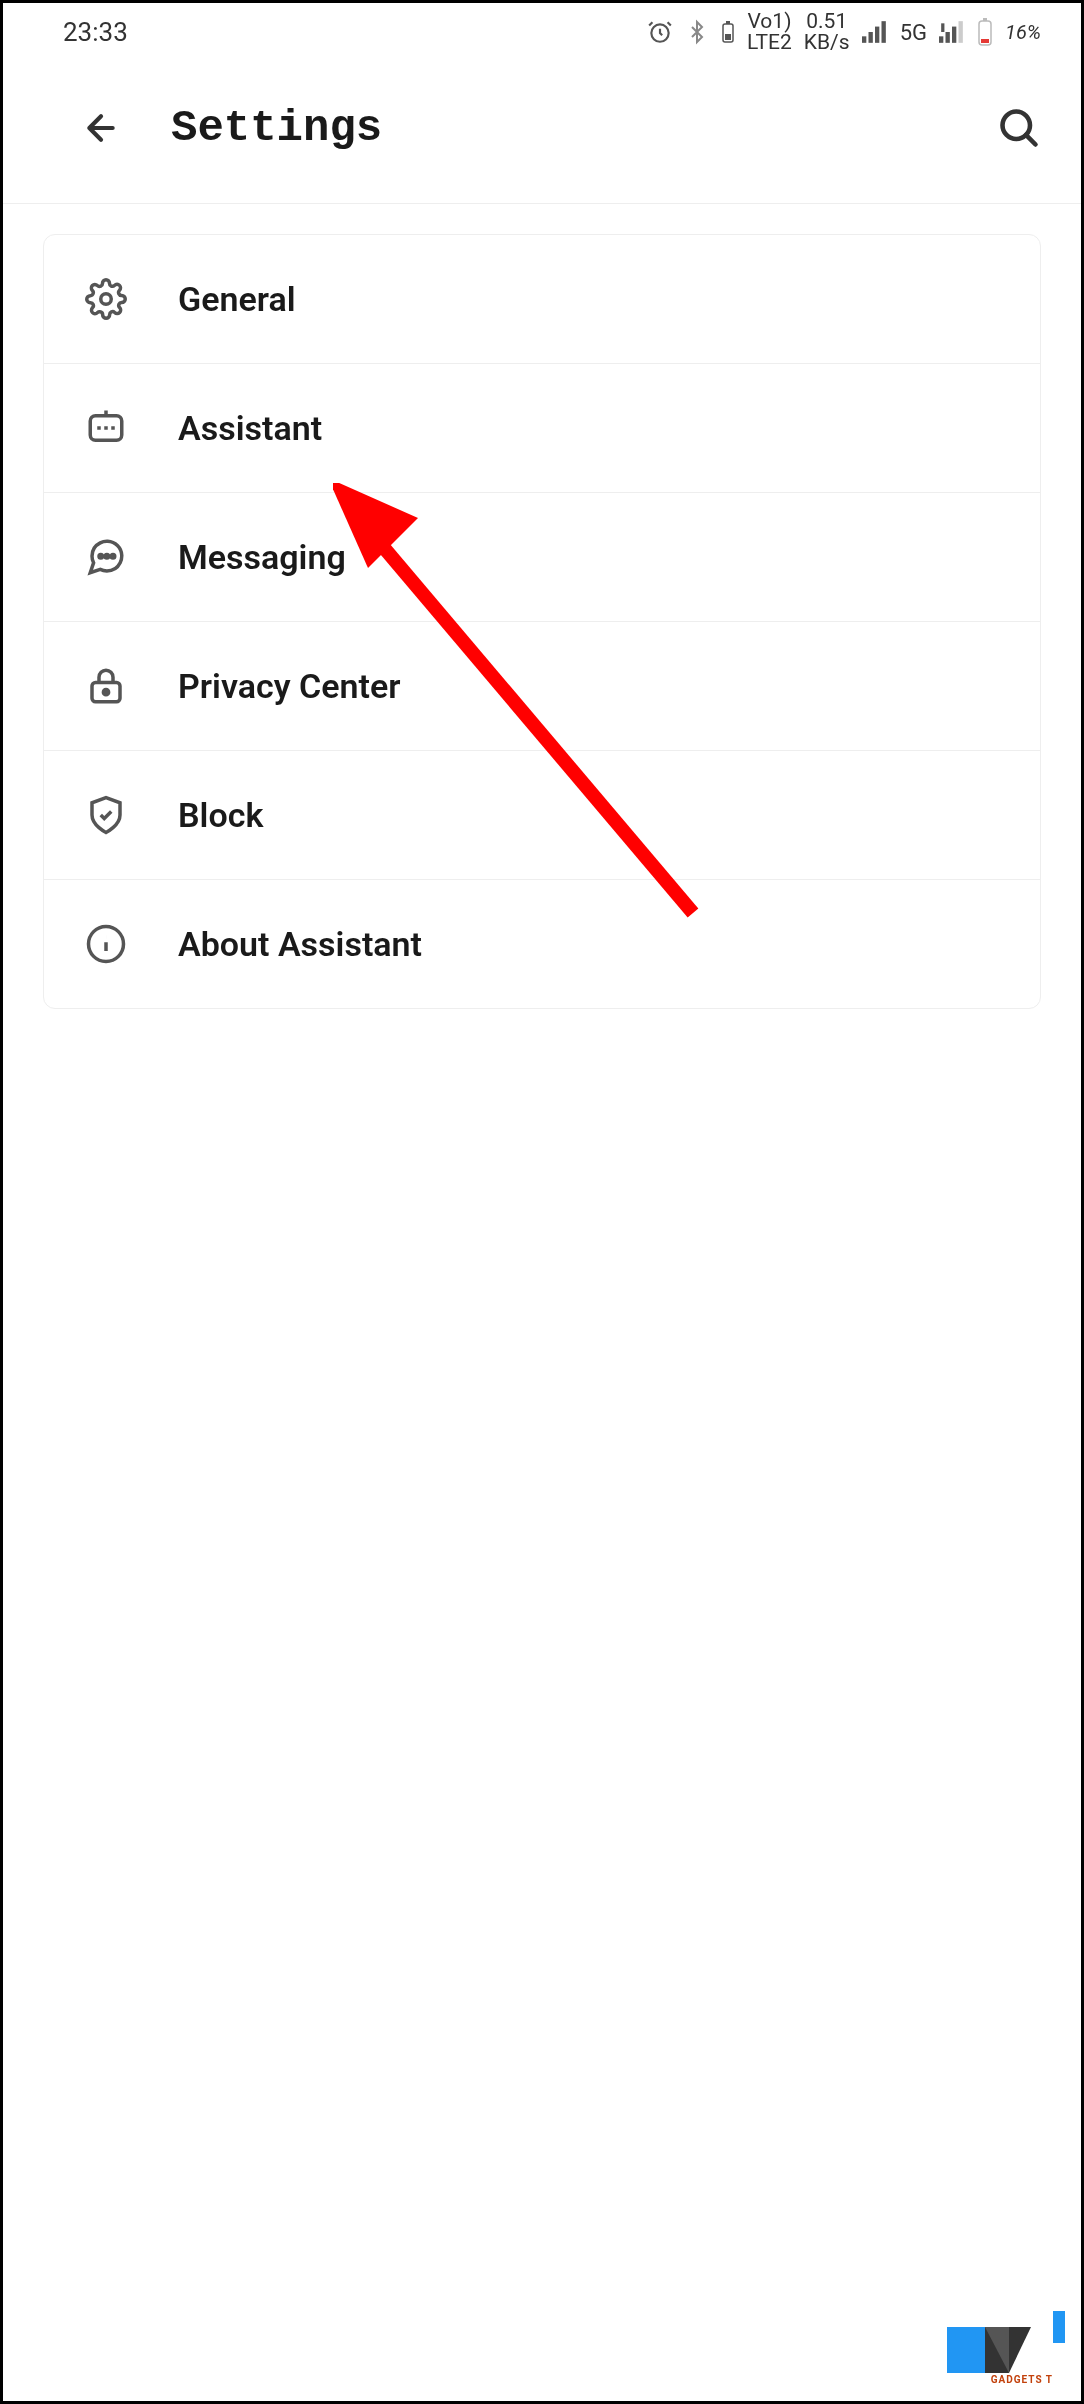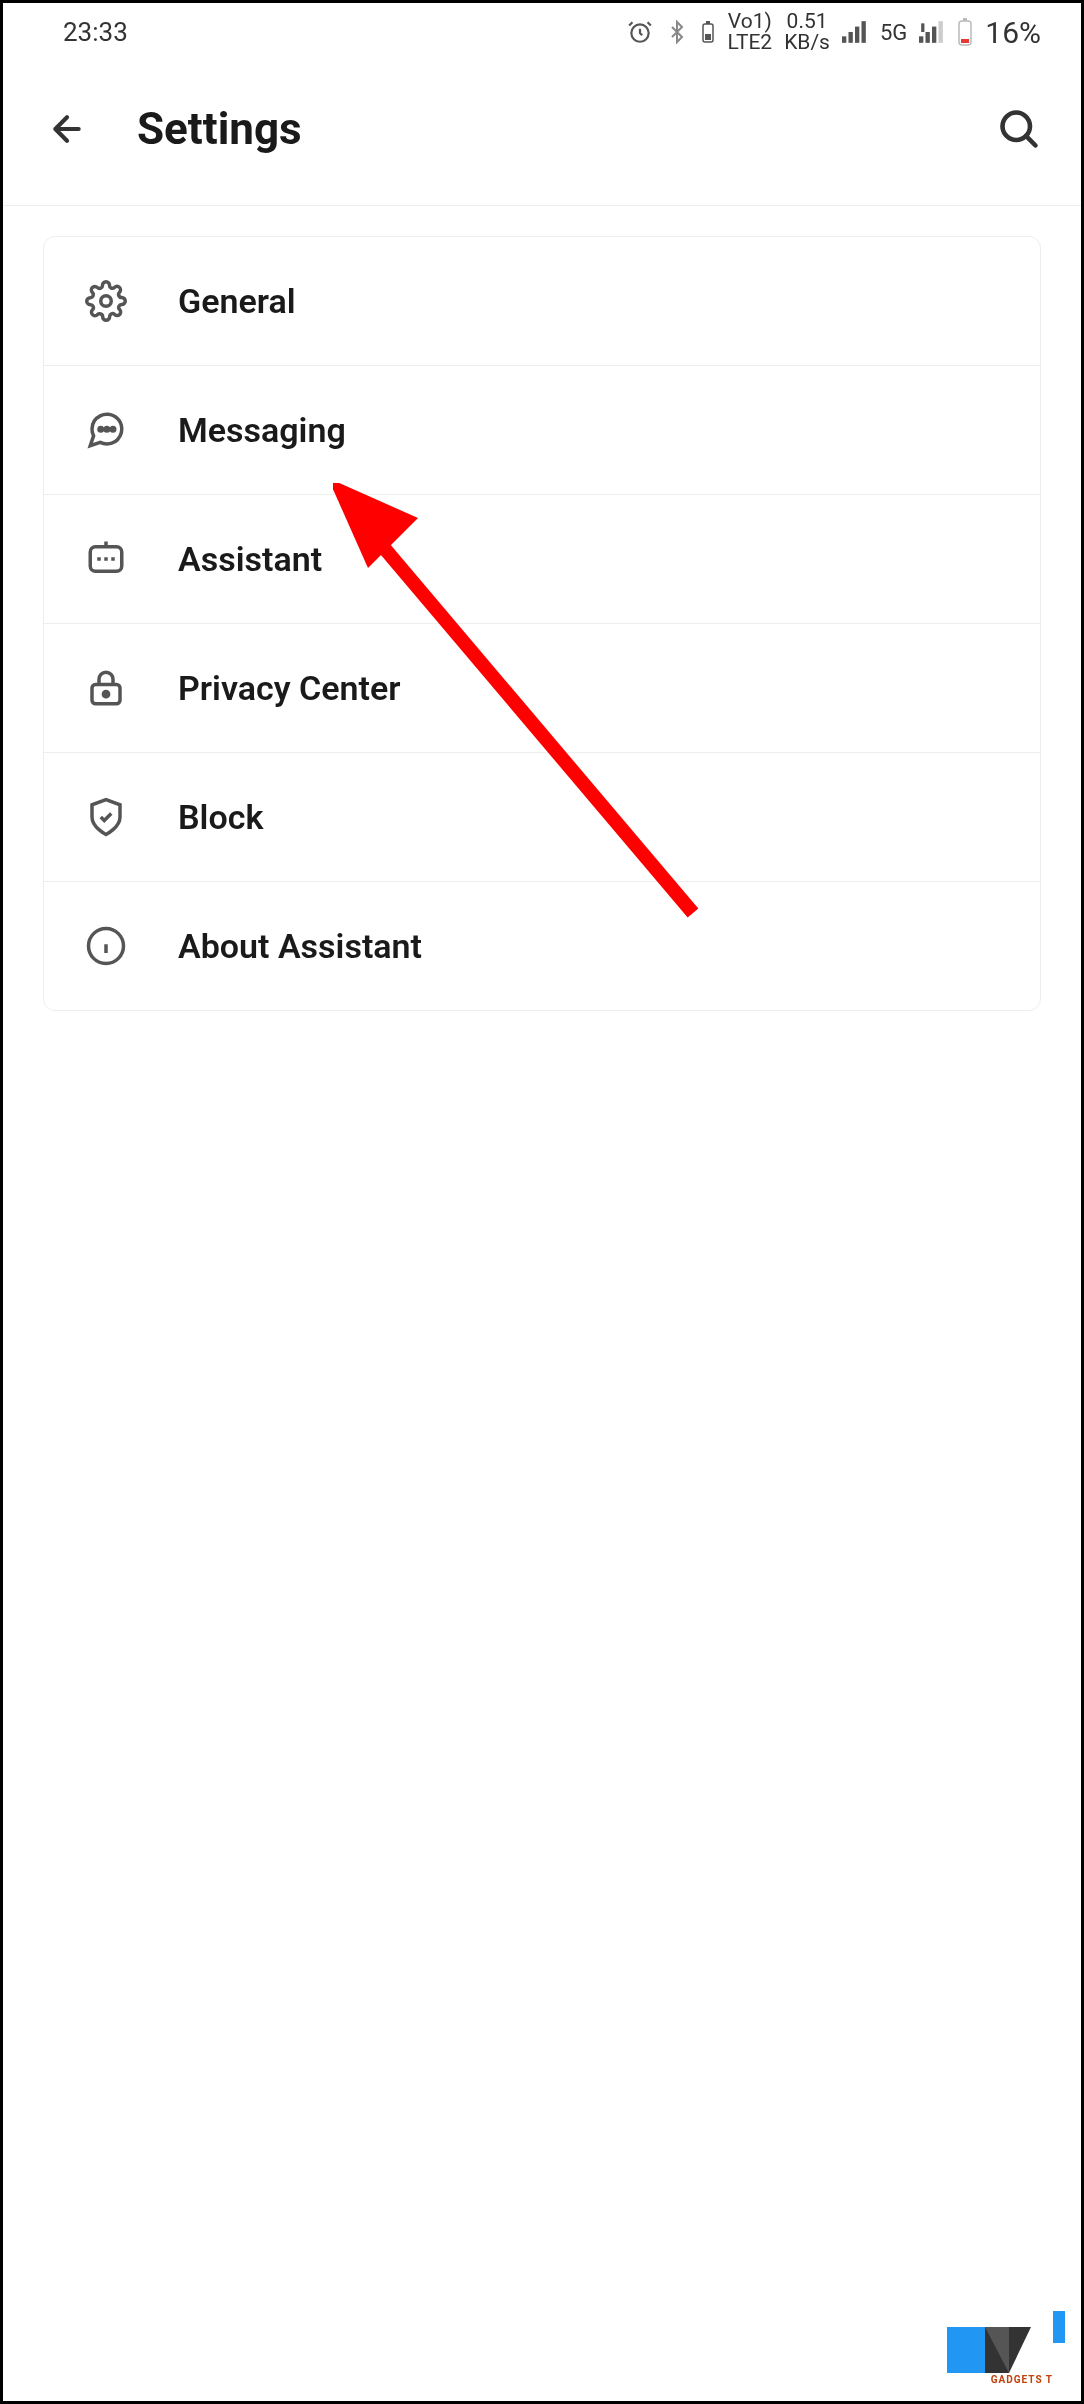--- a/index.html
+++ b/index.html
@@ -38,22 +38,23 @@
       font-size: 21px;
       line-height: 1;
     }
     
     .status-stack { text-align: center; line-height: 1; }
     
     .app-bar {
       display: flex;
       align-items: center;
       justify-content: space-between;
-      padding: 40px 40px 50px 44px;
+      padding: 40px 40px 50px 78px;
       border-bottom: 1px solid #eee;
+      font-family: Liberation Mono, monospace;
     }
     
     .app-bar-left {
       display: flex;
       align-items: center;
       gap: 50px;
     }
     
     .app-title {
       font-size: 44px;
@@ -205,21 +206,21 @@
           <rect x="18" y="0" width="4" height="20" fill="#ccc"></rect>
         </svg>
     </span>
     <span>
       <svg width="16" height="28" viewBox="0 0 16 28">
           <rect x="2" y="3" width="12" height="24" rx="3" stroke="#bbb" stroke-width="1.5" fill="none"></rect>
           <rect x="6" y="0" width="4" height="3" fill="#bbb"></rect>
           <rect x="4" y="21" width="8" height="4" fill="#e53935"></rect>
         </svg>
     </span>
-    <span style="font-size:30px;">16%</span>
+    <span style="font-size:20px;font-style:italic;">16%</span>
   </div>
 </div>
 
 <div class="app-bar">
   <div class="app-bar-left">
     <div class="icon-btn">
       <svg width="40" height="40" viewBox="0 0 24 24" fill="none" stroke="#333" stroke-width="2.5" stroke-linecap="round" stroke-linejoin="round">
           <path d="M19 12H5M12 19l-7-7 7-7"></path>
         </svg>
     </div>
@@ -242,37 +243,37 @@
           <path d="M19.4 15a1.65 1.65 0 00.33 1.82l.06.06a2 2 0 010 2.83 2 2 0 01-2.83 0l-.06-.06a1.65 1.65 0 00-1.82-.33 1.65 1.65 0 00-1 1.51V21a2 2 0 01-2 2 2 2 0 01-2-2v-.09A1.65 1.65 0 009 19.4a1.65 1.65 0 00-1.82.33l-.06.06a2 2 0 01-2.83 0 2 2 0 010-2.83l.06-.06a1.65 1.65 0 00.33-1.82 1.65 1.65 0 00-1.51-1H3a2 2 0 01-2-2 2 2 0 012-2h.09A1.65 1.65 0 004.6 9a1.65 1.65 0 00-.33-1.82l-.06-.06a2 2 0 010-2.83 2 2 0 012.83 0l.06.06a1.65 1.65 0 001.82.33H9a1.65 1.65 0 001-1.51V3a2 2 0 012-2 2 2 0 012 2v.09a1.65 1.65 0 001 1.51 1.65 1.65 0 001.82-.33l.06-.06a2 2 0 012.83 0 2 2 0 010 2.83l-.06.06a1.65 1.65 0 00-.33 1.82V9a1.65 1.65 0 001.51 1H21a2 2 0 012 2 2 2 0 01-2 2h-.09a1.65 1.65 0 00-1.51 1z"></path>
         </svg>
     </div>
     <div class="item-label">General</div>
   </div>
 
 
   <div class="list-item">
     <div class="item-icon">
       <svg width="42" height="42" viewBox="0 0 24 24" fill="none" stroke="#555" stroke-width="2">
+          <rect x="3" y="5" width="18" height="14" rx="3"></rect>
+          <path d="M8 11v2M12 11v2M16 11v2M12 2v3"></path>
+        </svg>
+    </div>
+    <div class="item-label">Assistant</div>
+  </div>
+
+  <div class="list-item">
+    <div class="item-icon">
+      <svg width="42" height="42" viewBox="0 0 24 24" fill="none" stroke="#555" stroke-width="2">
           <path d="M21 11.5a8.38 8.38 0 01-.9 3.8 8.5 8.5 0 01-7.6 4.7 8.38 8.38 0 01-3.8-.9L3 21l1.9-5.7a8.38 8.38 0 01-.9-3.8 8.5 8.5 0 014.7-7.6 8.38 8.38 0 013.8-.9h.5a8.48 8.48 0 018 8v.5z"></path>
           <circle cx="9" cy="11.5" r="1" fill="#555"></circle>
           <circle cx="12.5" cy="11.5" r="1" fill="#555"></circle>
           <circle cx="16" cy="11.5" r="1" fill="#555"></circle>
         </svg>
     </div>
     <div class="item-label">Messaging</div>
-  </div>
-
-  <div class="list-item">
-    <div class="item-icon">
-      <svg width="42" height="42" viewBox="0 0 24 24" fill="none" stroke="#555" stroke-width="2">
-          <rect x="3" y="5" width="18" height="14" rx="3"></rect>
-          <path d="M8 11v2M12 11v2M16 11v2M12 2v3"></path>
-        </svg>
-    </div>
-    <div class="item-label">Assistant</div>
   </div>
 
   <div class="list-item">
     <div class="item-icon">
       <svg width="42" height="42" viewBox="0 0 24 24" fill="none" stroke="#555" stroke-width="2">
           <rect x="4" y="10" width="16" height="11" rx="2"></rect>
           <path d="M8 10V7a4 4 0 018 0v3"></path>
           <circle cx="12" cy="15.5" r="1.5" fill="#555"></circle>
         </svg>
     </div>

